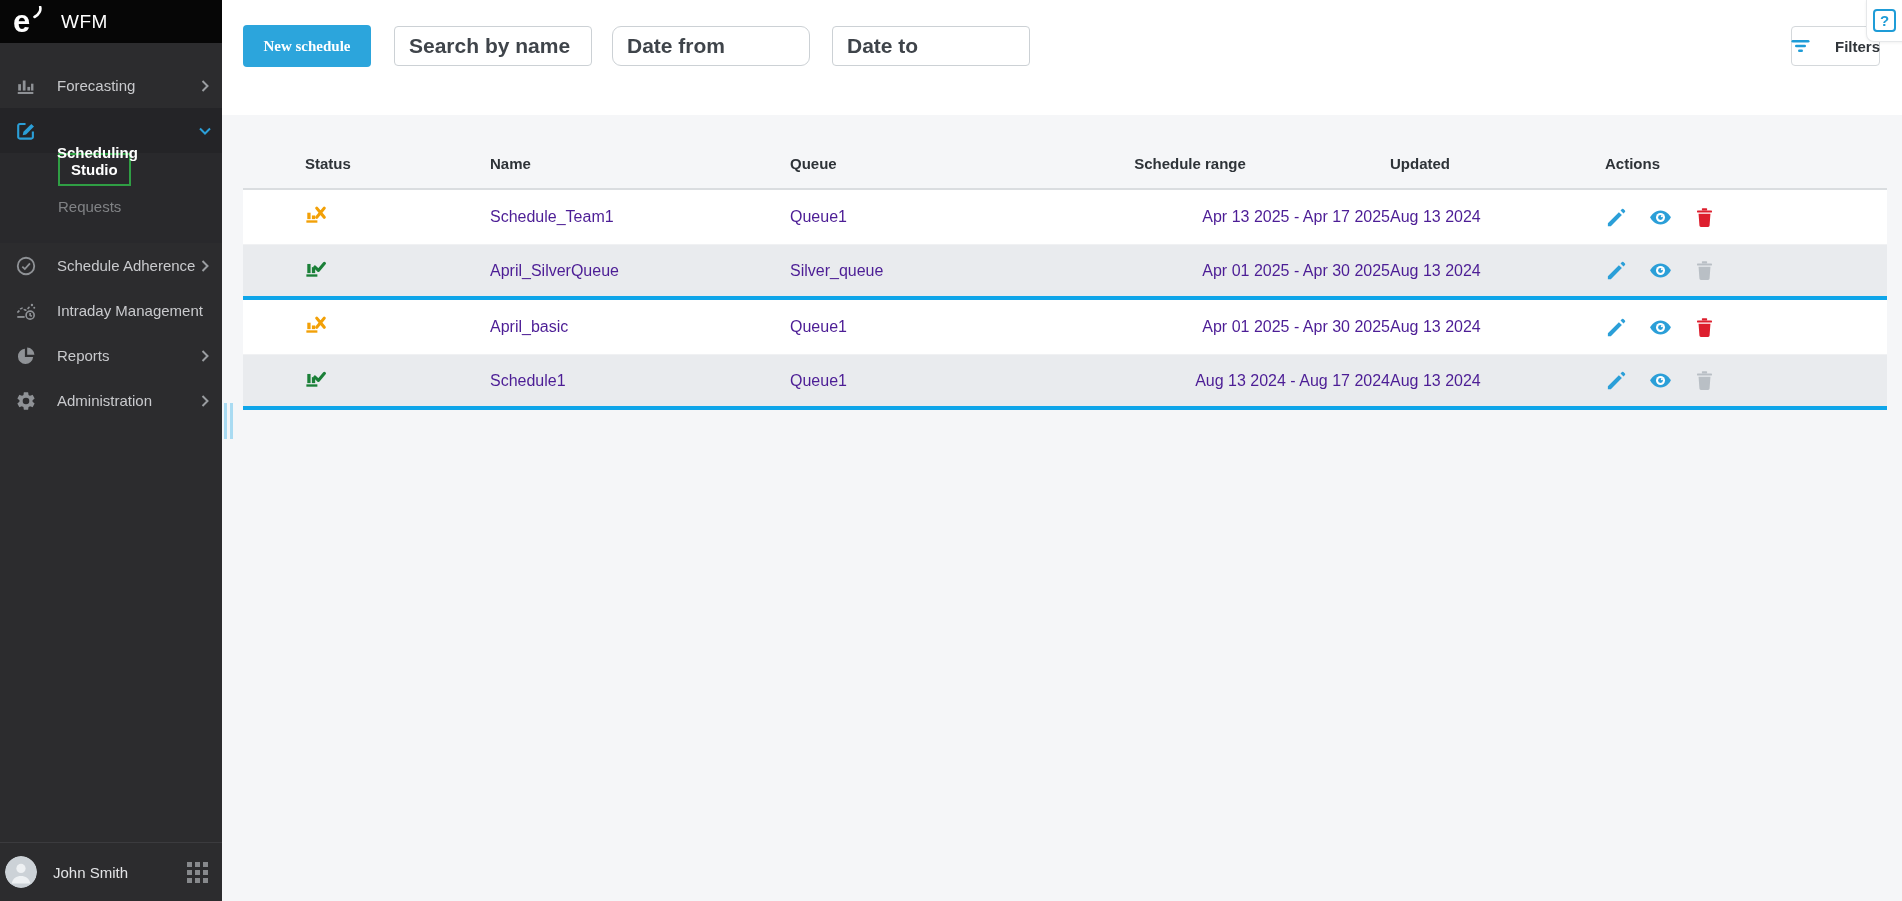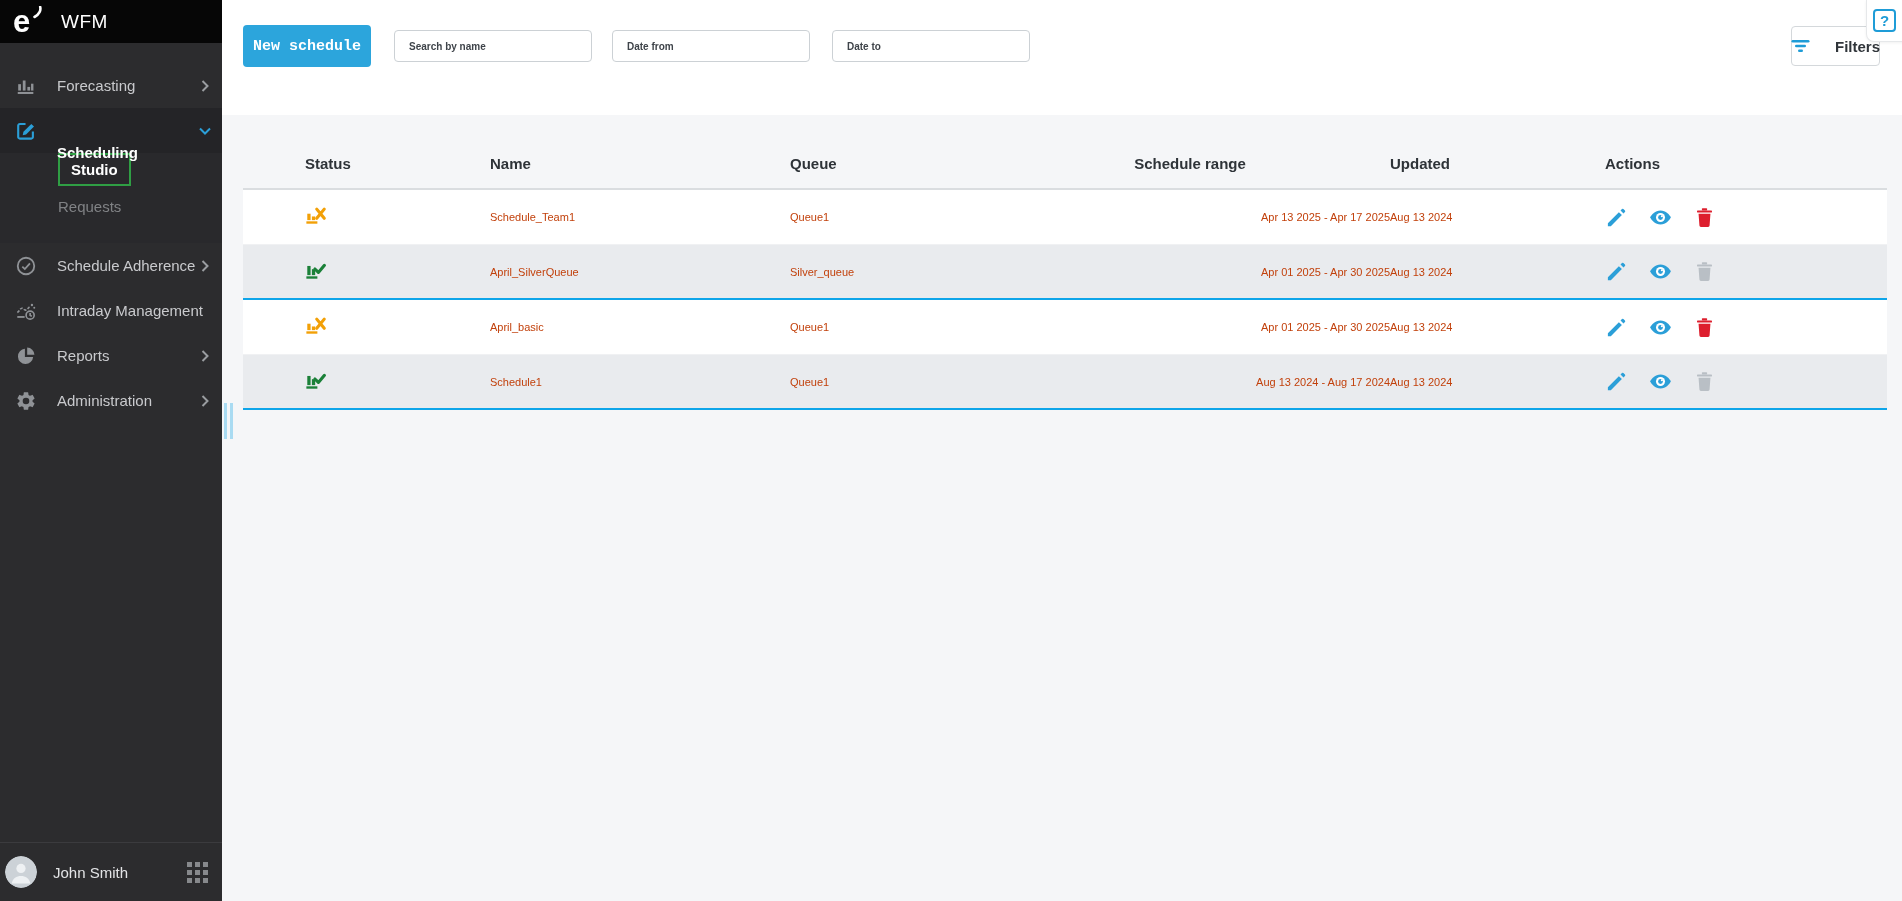--- a/index.html
+++ b/index.html
@@ -58,30 +58,30 @@
   .grid-icon { width:21px; height:21px; cursor:pointer; }
 
   
   .main { position:absolute; left:222px; top:0; right:0; bottom:0; }
   .top-white { background:#ffffff; height:115px; padding:8px 22px 0 21px; }
   .page-title { font-size:29px; font-weight:500; color:#1d1f21; letter-spacing:0.2px; }
   .toolbar { display:flex; align-items:center; margin-top:17px; }
   .btn-primary {
     background:#2ca5dc; color:#fff; border:none; border-radius:4px;
     width:128px; height:42px; font-size:15px; font-weight:700;
-    font-family:Liberation Mono, monospace; cursor:pointer;
+    font-family:Liberation Serif, serif; cursor:pointer;
   }
   .tb-input {
-    width:198px; height:32px; border:1px solid #ccd1d5; border-radius:4px;
-    padding:0 14px; font-size:10px; font-weight:700; color:#3f444a;
+    width:198px; height:40px; border:1px solid #ccd1d5; border-radius:4px;
+    padding:0 14px; font-size:21px; font-weight:700; color:#3f444a;
     font-family:"Liberation Sans", sans-serif; background:#fff; outline:none;
   }
   .tb-input::placeholder { color:#3f444a; font-weight:700; opacity:1; }
   .in-search { margin-left:23px; }
-  .in-from { margin-left:20px; }
+  .in-from { margin-left:20px;border-radius:9px; }
   .in-to { margin-left:22px; }
   .spacer { flex:1; }
   .btn-filters {
     width:89px; height:40px; background:#fff; border:1px solid #d4d8db;
     border-radius:4px; display:flex; align-items:center; justify-content:center;
     gap:25px; cursor:pointer; font-size:15px; font-weight:700; color:#30353a;
     font-family:"Liberation Sans", sans-serif;
   }
 
   
@@ -108,22 +108,22 @@
   .content { padding:24px 15px 0 21px; }
   .grid-table { width:100%; }
   .trow, .thead {
     display:grid;
     grid-template-columns:185px 300px 200px 400px 215px 1fr;
     padding-left:62px; align-items:center;
   }
   .thead { height:49px; font-size:15px; font-weight:700; color:#2e3338; }
   .thead .c-range { text-align:center; }
   .tbody { border-top:2px solid #dadde0; }
-  .trow { height:55px; background:#ffffff; font-size:11px; color:#c2410c; border-bottom:1px solid #f0f1f3; }
-  .trow.alt { background:#e9ebee; border-bottom:2px solid #0ea5e9; }
+  .trow { height:55px; background:#ffffff; font-size:16px; color:#4c1d95; border-bottom:1px solid #f0f1f3; }
+  .trow.alt { background:#e9ebee; border-bottom:4px solid #0ea5e9; }
   .c-range { text-align:right; }
   .sicon { width:22px; height:22px; display:inline-flex; }
   .c-actions { display:flex; gap:21px; align-items:center; }
   .aicon { width:23px; height:23px; display:inline-flex; cursor:pointer; }
   .aicon.trash { color:#dd1f2e; }
   .aicon.trash.disabled { color:#b9bfc5; cursor:default; }
 </style>
 </head>
 <body>
 

